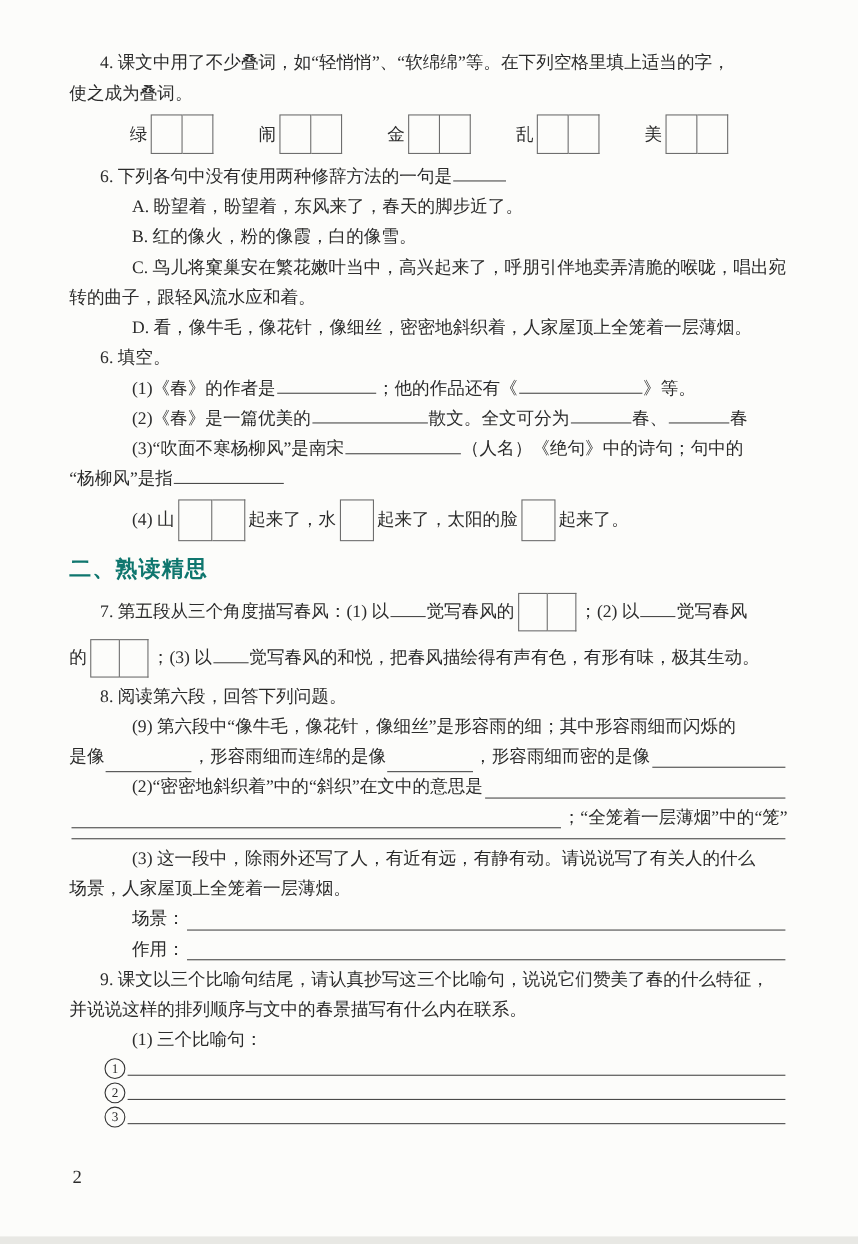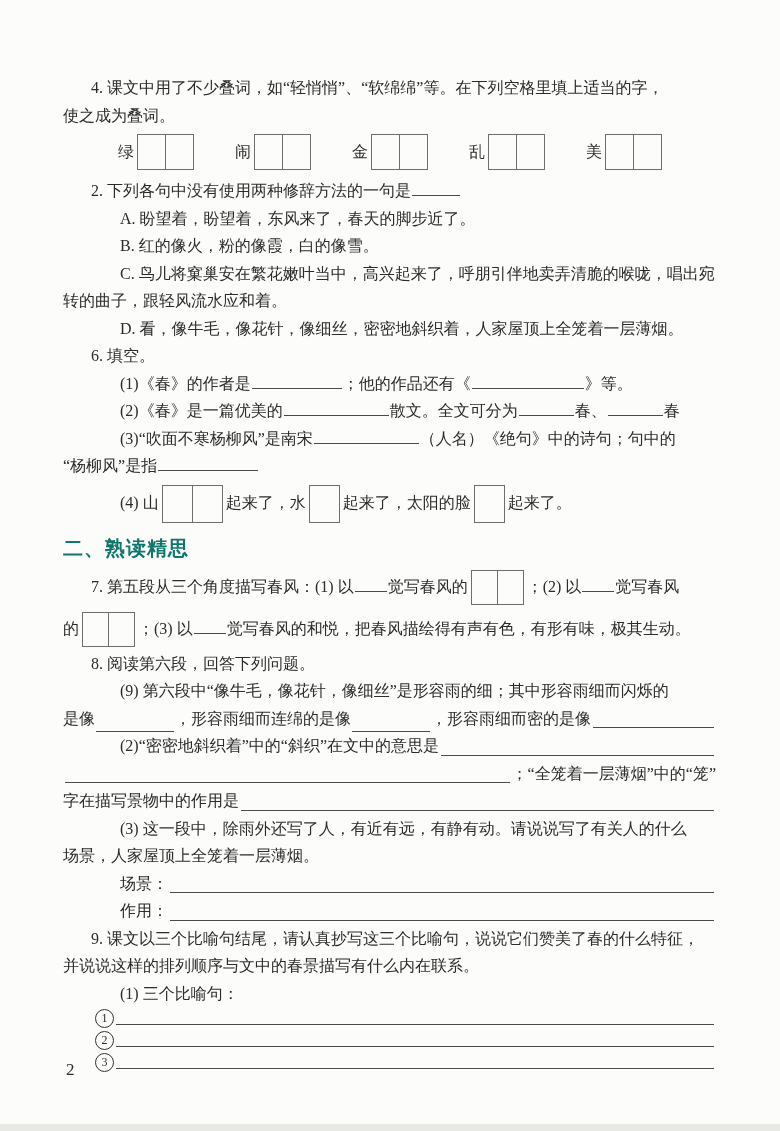--- a/index.html
+++ b/index.html
@@ -6,21 +6,21 @@
   body {
     width:780px; height:1131px;
     background:#fcfcfa;
     font-family:"Liberation Serif","DejaVu Serif",serif;
     color:#2b2b2b;
     font-size:16px;
     position:relative;
     overflow:hidden;
   }
   .page { position:absolute; inset:0; }
-  .content { position:absolute; left:63px; right:64px; top:44px;margin-top:30px; }
+  .content { position:absolute; left:63px; right:64px; top:44px; }
   p { margin:0; line-height:27.5px; }
   .ind1 { text-indent:28px; }
   .ind2 { text-indent:57px; }
 
   
   .blank {
     display:inline-block;
     border-bottom:1px solid #4a4a4a;
     height:13px;
     vertical-align:baseline;
@@ -128,21 +128,21 @@
       </span>
       <span class="group">
         <span>美</span>
         <span class="dbox c27">
             <span class="cell"></span>
             <span class="cell"></span>
           </span>
       </span>
     </div>
 
-    <p class="ind1"><span>2. 下列各句中没有使用两种修辞方法的一句是</span><span class="blank w48"></span></p>
+    <p class="ind1"><span>6. 下列各句中没有使用两种修辞方法的一句是</span><span class="blank w48"></span></p>
     <p class="ind2"><span>A. 盼望着，盼望着，东风来了，春天的脚步近了。</span></p>
     <p class="ind2"><span>B. 红的像火，粉的像霞，白的像雪。</span></p>
     <p class="ind2"><span>C. 鸟儿将窠巢安在繁花嫩叶当中，高兴起来了，呼朋引伴地卖弄清脆的喉咙，唱出宛转的曲子，跟轻风流水应和着。</span></p>
     <p class="ind2"><span>D. 看，像牛毛，像花针，像细丝，密密地斜织着，人家屋顶上全笼着一层薄烟。</span></p>
 
     <p class="ind1"><span>6. 填空。</span></p>
     <p class="ind2">
       <span>(1)《春》的作者是</span><span class="blank w90"></span><span>；他的作品还有《</span><span class="blank w112"></span><span>》等。</span>
     </p>
     <p class="ind2">
@@ -192,21 +192,20 @@
     </div>
     <div class="fline pl57">
       <span>(2)“密密地斜织着”中的“斜织”在文中的意思是</span>
         <span class="grow"></span>
     </div>
     <div class="fline">
       <span class="grow"></span>
         <span>；“全笼着一层薄烟”中的“笼”</span>
     </div>
     <div class="fline">
-      <span>字在描写景物中的作用是</span>
         <span class="grow"></span>
     </div>
     <p class="ind2"><span>(3) 这一段中，除雨外还写了人，有近有远，有静有动。请说说写了有关人的什么</span></p>
     <p><span>场景，人家屋顶上全笼着一层薄烟。</span></p>
     <div class="fline pl57">
       <span>场景：</span>
         <span class="grow"></span>
     </div>
     <div class="fline pl57">
       <span>作用：</span>

